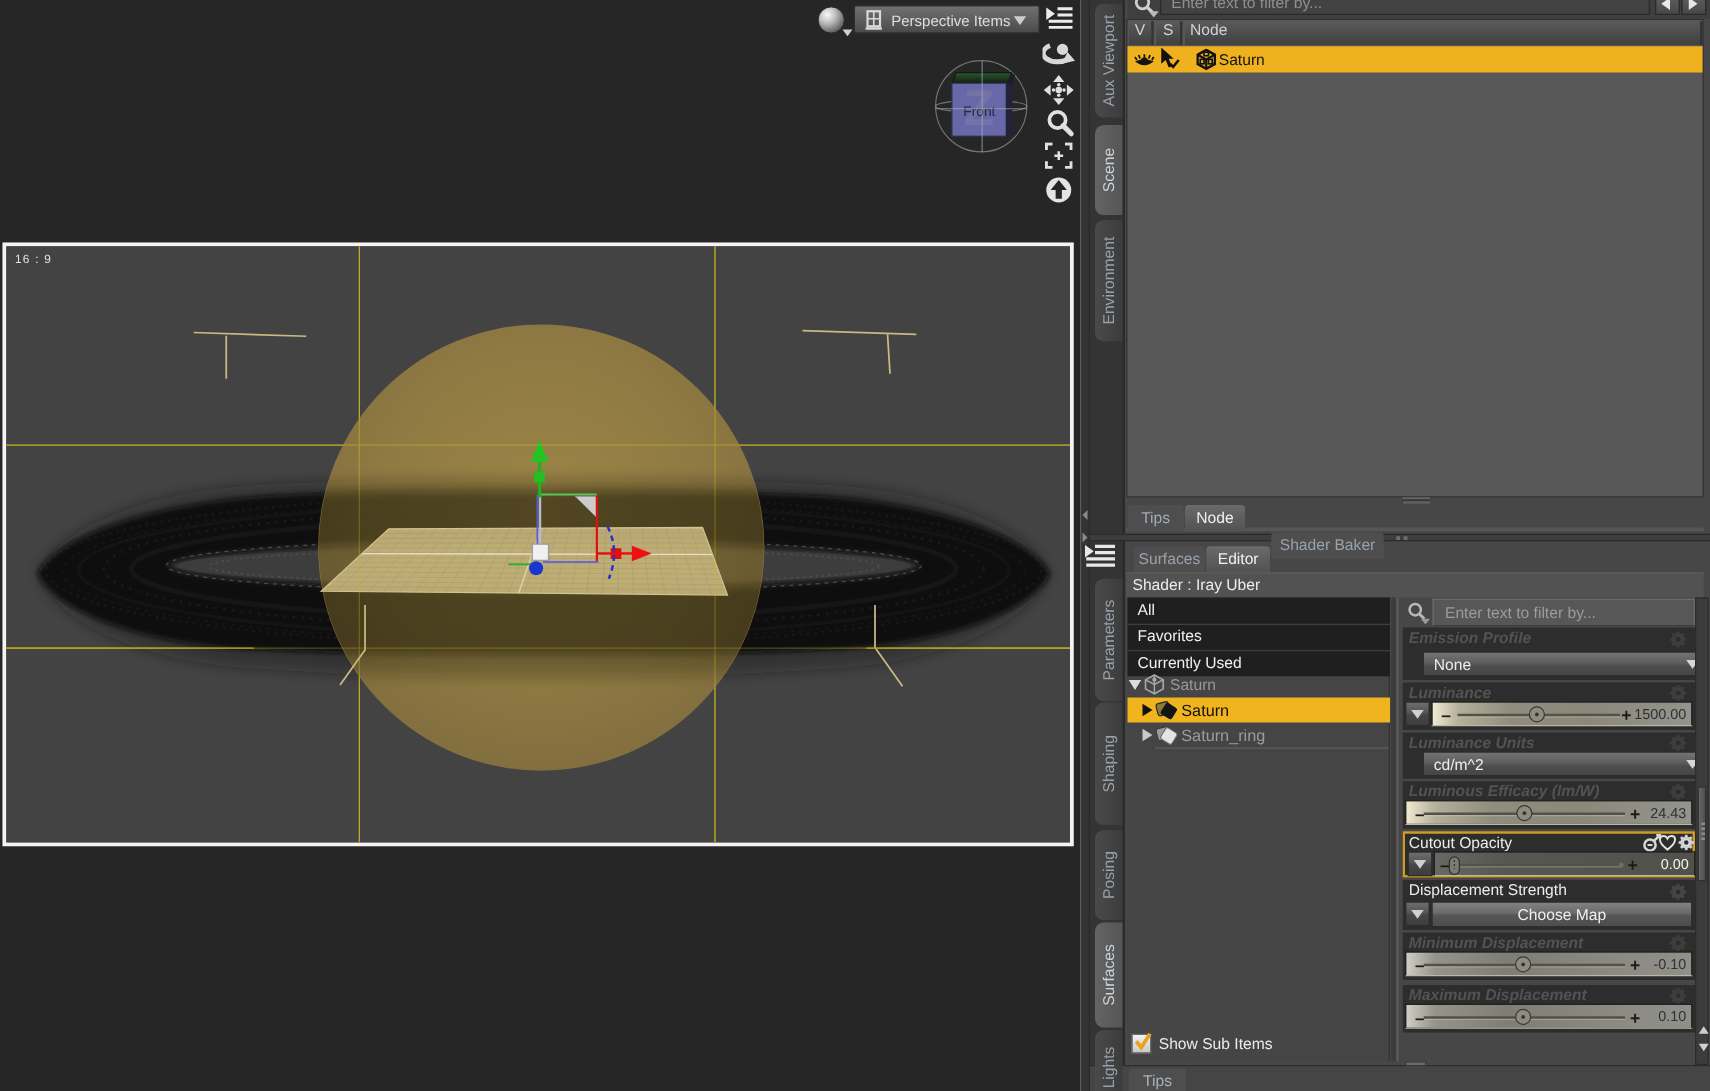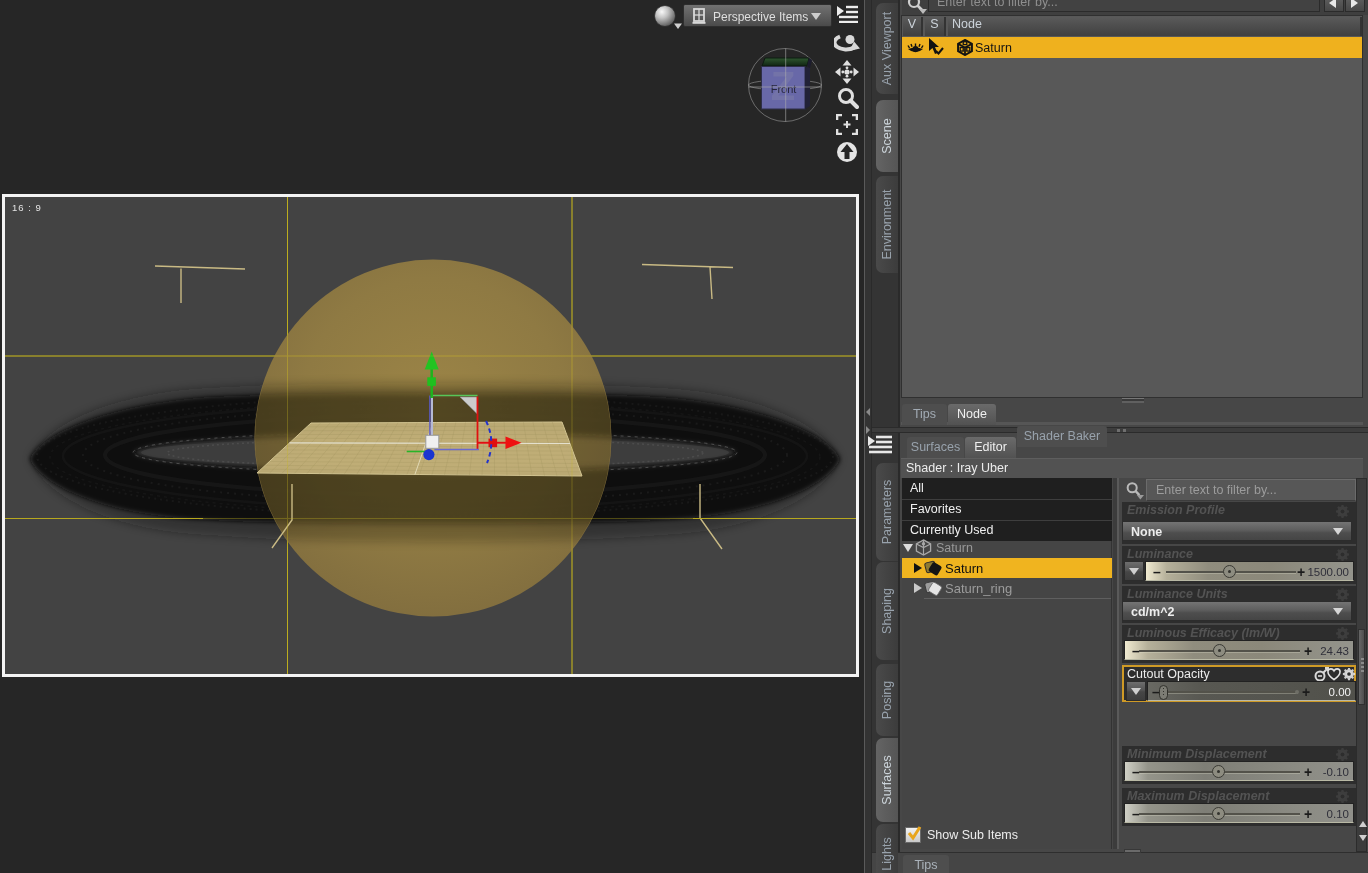--- a/index.html
+++ b/index.html
@@ -38,23 +38,23 @@
   
   #scenetree { position:absolute; left:37px; top:15px; width:462px; height:383px;
     background:#585858; border:1px solid #303030; }
   .hcell { position:absolute; top:1px; height:19px;
     background:linear-gradient(180deg,#5a5a5a,#404040); color:#ccd3da; font-size:12.5px;
     border-right:2px solid #333; }
   #satrow { position:absolute; left:38px; top:37px; width:460px; height:21px; background:#efb11e; }
   #satrow .nm { position:absolute; left:73px; top:3.5px; color:#141414; font-size:12.5px; }
   .glabel { position:absolute; left:5px; top:1px; font-size:12.5px; font-style:italic; font-weight:bold; color:#535353; }
   .glabel.on { font-style:normal; font-weight:normal; color:#ececec; }
-  .dropbtn { position:absolute; left:0; height:20px;
+  .dropbtn { position:absolute; left:16px; height:20px;
     background:linear-gradient(180deg,#747474,#5e5e5e 45%,#4e4e4e 60%,#454545 100%);
-    border:1px solid #2c2c2c; color:#ededed; font-size:12.5px;font-weight:bold; }
+    border:1px solid #2c2c2c; color:#ededed; font-size:12.5px; }
   .ddcar { position:absolute; right:8px; top:6px; width:0; height:0;
     border-left:5.5px solid transparent; border-right:5.5px solid transparent; border-top:7px solid #d6d6d6; }
   .sbtn { position:absolute; left:2px; width:20px; height:20px;
     background:linear-gradient(180deg,#6e6e6e,#555 45%,#464646 55%,#3e3e3e 100%);
     border:1px solid #2c2c2c; }
   .sbtn:after { content:""; position:absolute; left:4px; top:6px; width:0; height:0;
     border-left:5px solid transparent; border-right:5px solid transparent; border-top:7px solid #cfcfcf; }
   .strip { position:absolute; height:20px; border:1px solid #222;
     border-bottom-color:#b9b9a5; }
   .strip.warm { background:linear-gradient(90deg,#f0ead0 0%,#b5b09a 10%,#908d7e 30%,#8b887a 60%,#94948c 100%); }
@@ -482,20 +482,30 @@
           <div class="strip dark" style="left:23px;top:14px;width:209px">
             <div class="minus" style="left:4px">–</div>
             <div class="groove" style="left:20px;width:130px"></div>
             <div class="abs" style="left:11px;top:2.5px;width:9px;height:15px;border-radius:4.5px;background:#7c7c74;border:1.5px solid #31312c"></div>
             <div class="abs" style="left:14.5px;top:5.5px;width:1.5px;height:8px;background:repeating-linear-gradient(180deg,#31312c 0 1.5px,#7c7c74 1.5px 3px)"></div>
             <div class="abs" style="left:147px;top:8px;width:4px;height:4px;border-radius:50%;background:#6e6e66"></div>
             <div class="plus" style="left:154px">+</div>
             <div class="sval" style="color:#f2f2f2">0.00</div>
           </div>
         </div>
+        <div class="abs" style="left:0;top:226px;width:234px;height:40px;background:#2d2d2d;">
+          <div class="glabel on" style="left:5px;top:1px">Displacement Strength</div>
+          <svg class="abs" style="left:213px;top:2px" width="15" height="15" viewBox="0 0 16 16">
+            <path fill="#474747" d="M8 4.8a3.2 3.2 0 1 0 0 6.4 3.2 3.2 0 0 0 0-6.4zm0 4.7a1.5 1.5 0 1 1 0-3 1.5 1.5 0 0 1 0 3z"></path>
+            <path fill="#474747" d="M6.9 1h2.2l.3 1.7 1.3.6 1.5-1 1.5 1.5-1 1.5.6 1.3 1.7.3v2.2l-1.7.3-.6 1.3 1 1.5-1.5 1.5-1.5-1-1.3.6-.3 1.7H6.9l-.3-1.7-1.3-.6-1.5 1-1.5-1.5 1-1.5-.6-1.3L1 9.1V6.9l1.7-.3.6-1.3-1-1.5 1.5-1.5 1.5 1 1.3-.6z" fill-rule="evenodd" opacity="0.9"></path>
+            <circle cx="8" cy="8" r="2.1" fill="#2d2d2d"></circle>
+          </svg>
+          <div class="sbtn" style="top:17px"></div>
+          <div class="abs" style="left:23px;top:17px;width:209px;height:21px;background:linear-gradient(180deg,#828282,#6a6a6a 45%,#565656 55%,#4d4d4d 100%);border:1px solid #2c2c2c;color:#f0f0f0;font-size:12.5px;text-align:center;line-height:20px">Choose Map</div>
+        </div>
         <div class="abs" style="left:0;top:268px;width:234px;height:38px;background:#2d2d2d;">
           <div class="glabel" style="left:5px;top:1px">Minimum Displacement</div>
           <svg class="abs" style="left:213px;top:1px" width="15" height="15" viewBox="0 0 16 16">
             <path fill="#3f3f3f" d="M8 4.8a3.2 3.2 0 1 0 0 6.4 3.2 3.2 0 0 0 0-6.4zm0 4.7a1.5 1.5 0 1 1 0-3 1.5 1.5 0 0 1 0 3z"></path>
             <path fill="#3f3f3f" d="M6.9 1h2.2l.3 1.7 1.3.6 1.5-1 1.5 1.5-1 1.5.6 1.3 1.7.3v2.2l-1.7.3-.6 1.3 1 1.5-1.5 1.5-1.5-1-1.3.6-.3 1.7H6.9l-.3-1.7-1.3-.6-1.5 1-1.5-1.5 1-1.5-.6-1.3L1 9.1V6.9l1.7-.3.6-1.3-1-1.5 1.5-1.5 1.5 1 1.3-.6z" fill-rule="evenodd" opacity="0.9"></path>
             <circle cx="8" cy="8" r="2.1" fill="#2d2d2d"></circle>
           </svg>
           <div class="strip gray" style="left:2px;top:15px;width:230px">
             <div class="minus" style="left:7px">–</div>
             <div class="groove" style="left:14px;width:161px"></div>

